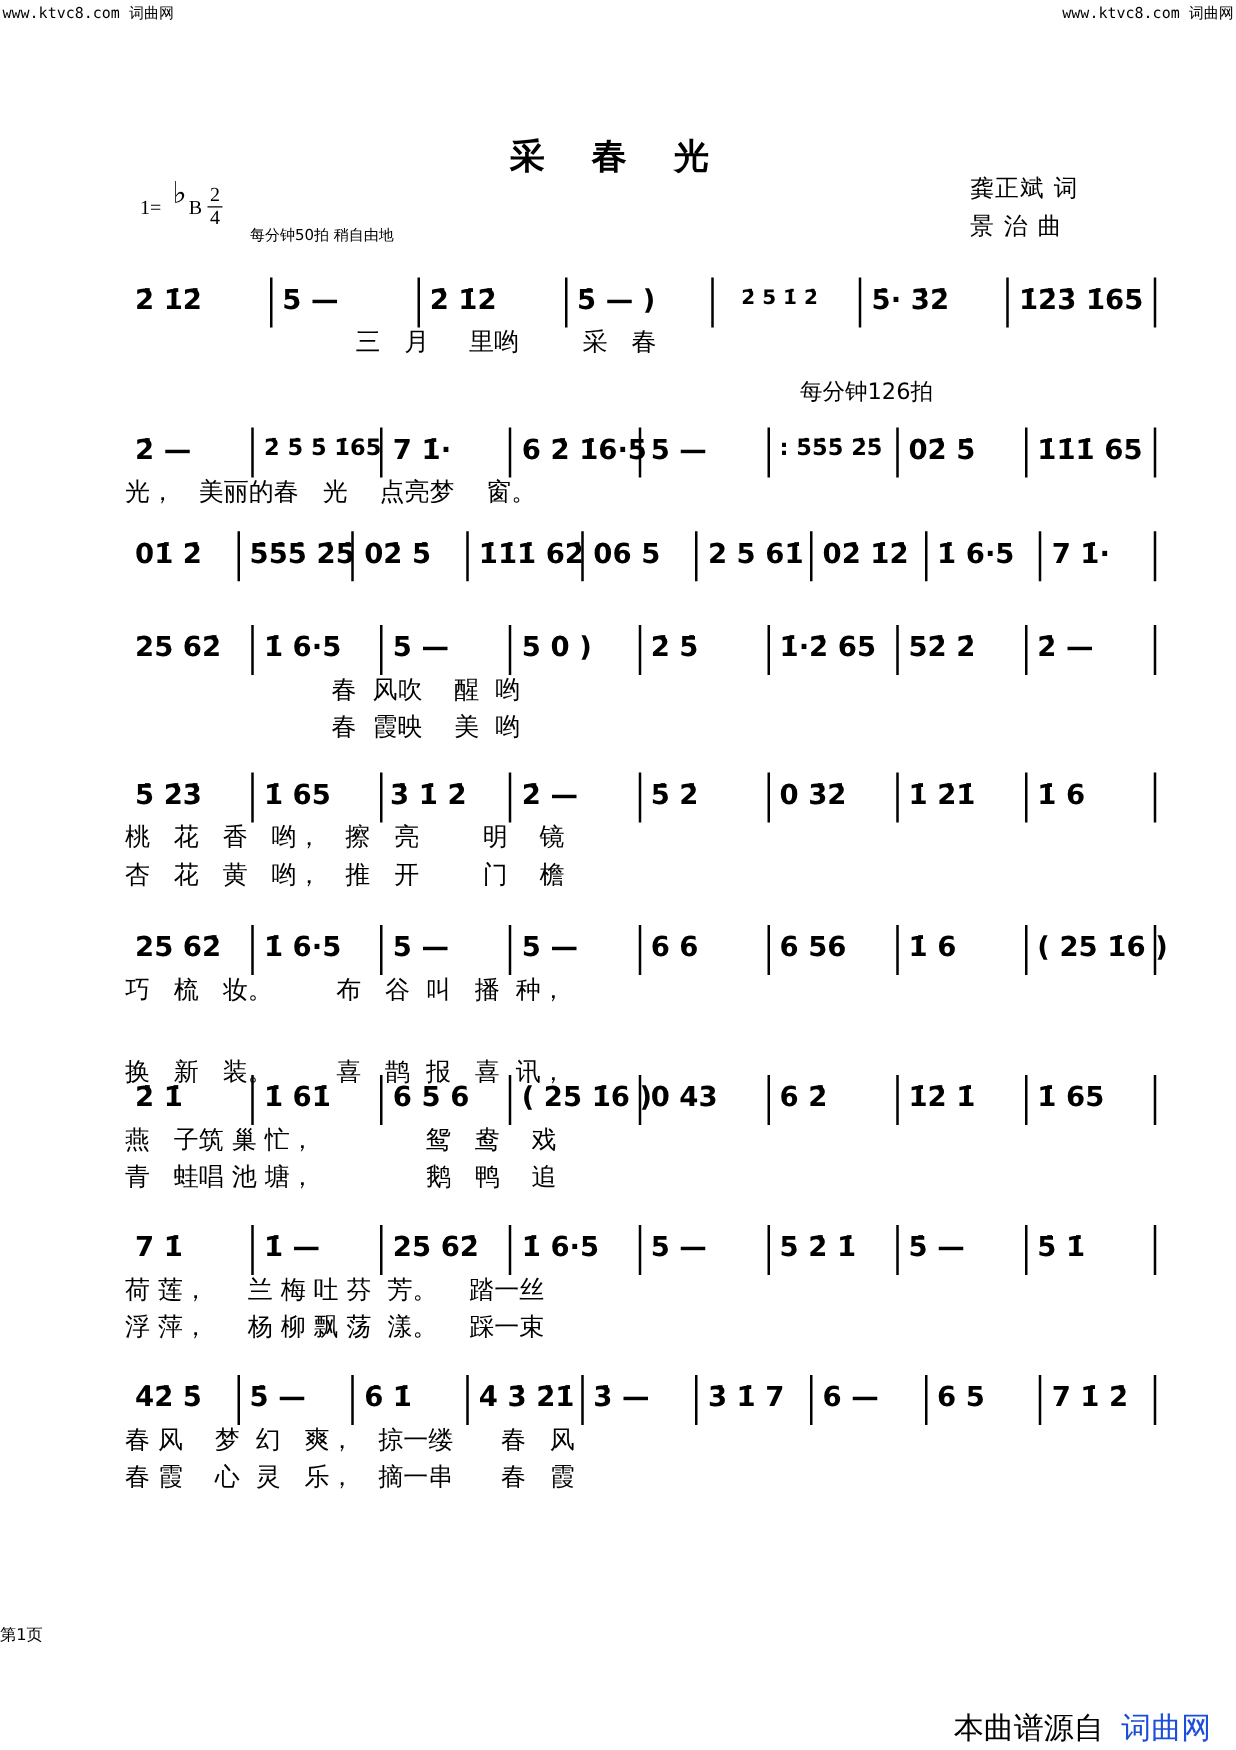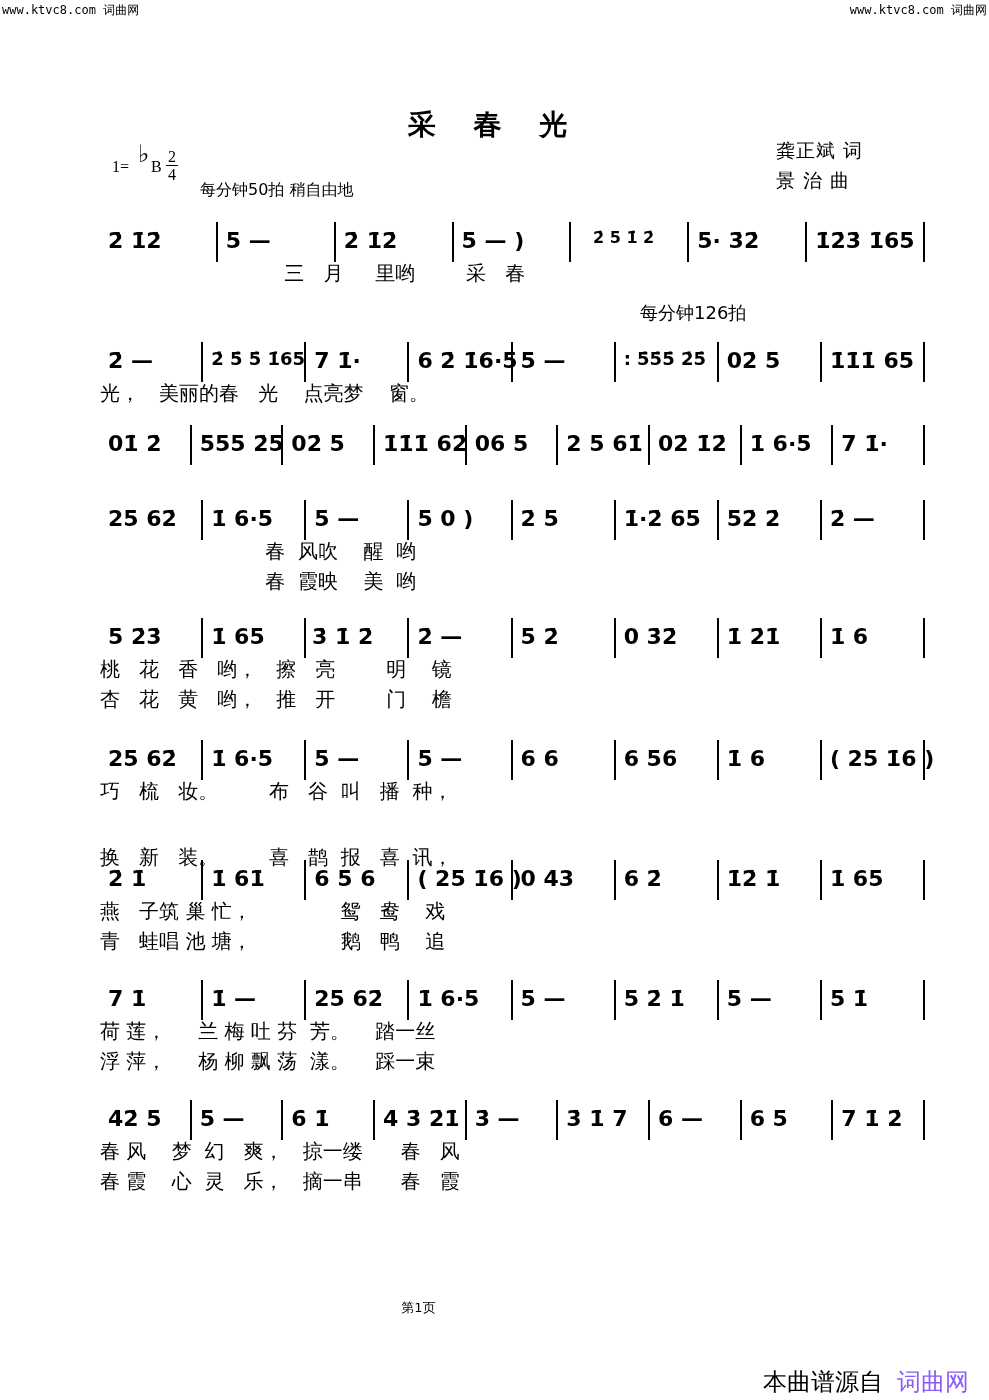--- a/index.html
+++ b/index.html
@@ -6,30 +6,30 @@
   body{width:989px;height:1400px;position:relative;overflow:hidden;font-family:"DejaVu Sans","Liberation Sans",sans-serif;color:#000;}
   .wm{position:absolute;top:2px;font-family:"DejaVu Sans Mono","Liberation Mono",monospace;font-size:12px;}
   .wm-l{left:2px;} .wm-r{right:2px;}
   .title{position:absolute;top:106px;left:0;width:989px;text-align:center;font-family:"DejaVu Serif","Liberation Serif",serif;font-size:28px;font-weight:bold;letter-spacing:14px;}
   .credit{position:absolute;left:776px;font-size:19px;letter-spacing:1px;}
   .key{position:absolute;left:112px;top:158px;font-family:"Liberation Serif","DejaVu Serif",serif;font-size:16px;}
   .flat{position:absolute;left:138px;top:140px;font-family:"DejaVu Serif",serif;font-size:24px;font-style:italic;}
   .keyB{position:absolute;left:151px;top:158px;font-family:"Liberation Serif",serif;font-size:16px;}
   .ts{position:absolute;left:166px;top:148px;font-family:"Liberation Serif",serif;font-size:16px;line-height:17px;text-align:center;}
   .ts .bar{display:block;border-top:1px solid #000;width:12px;}
-  .tempo1{position:absolute;left:200px;top:180px;font-size:16px;}
+  .tempo1{position:absolute;left:200px;top:180px;font-size:12px;}
   .tempo2{position:absolute;left:640px;top:301px;font-size:18px;}
   .row{position:absolute;left:100px;width:825px;}
   .notes{position:absolute;left:0;top:0;height:40px;width:100%;font-family:"DejaVu Sans",sans-serif;font-weight:bold;font-size:22px;white-space:nowrap;}
   .n{position:absolute;top:6px;}
   .barline{position:absolute;top:0;width:2px;height:40px;background:#000;}
   .lyr{position:absolute;left:0;font-size:20px;white-space:pre;letter-spacing:0;}
-  .page{position:absolute;top:1299px;left:0;width:837px;text-align:center;font-size:13px;}
+  .page{position:absolute;top:1299px;left:0;width:837px;font-size:13px;}
   .src{position:absolute;top:1366px;right:20px;font-size:24px;}
-  .src .brand{color:#8b5cf6;margin-left:14px;}
+  .src .brand{color:#1d4ed8;margin-left:14px;}
 </style>
 </head>
 <body>
 
 <div class="wm wm-l">www.ktvc8.com 词曲网</div>
 <div class="wm wm-r">www.ktvc8.com 词曲网</div>
 
 <div class="title">采 春 光</div>
 <div class="credit" style="top:138px">龚正斌  词</div>
 <div class="credit" style="top:168px">景  治  曲</div>

